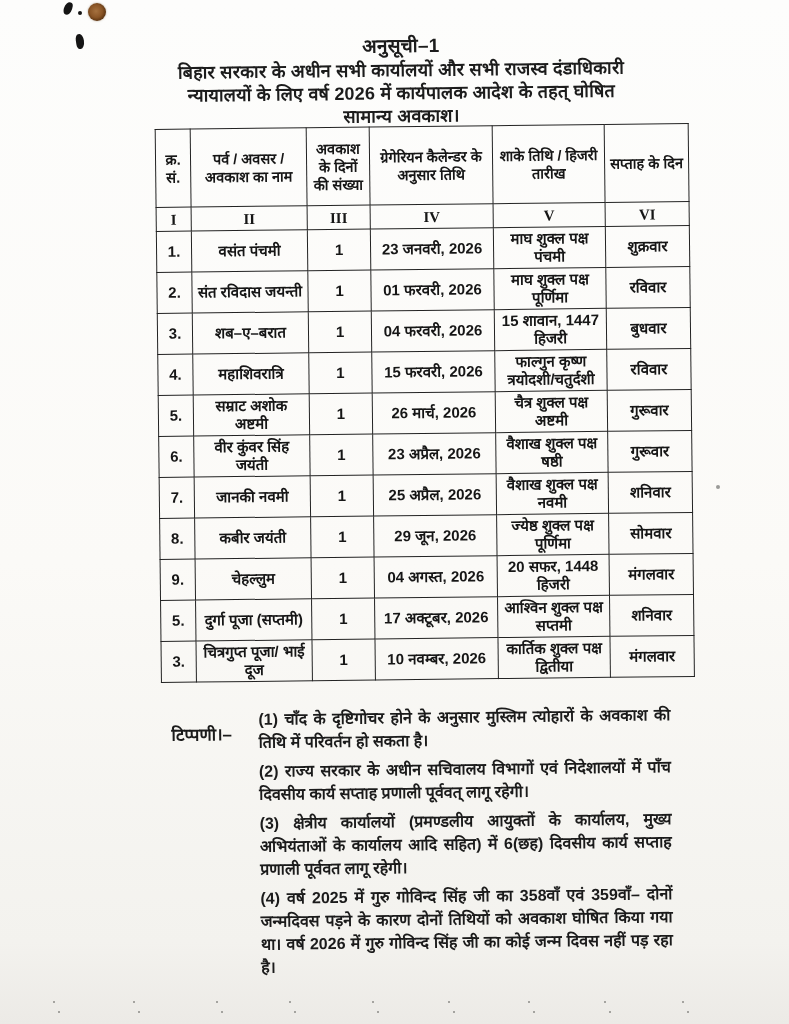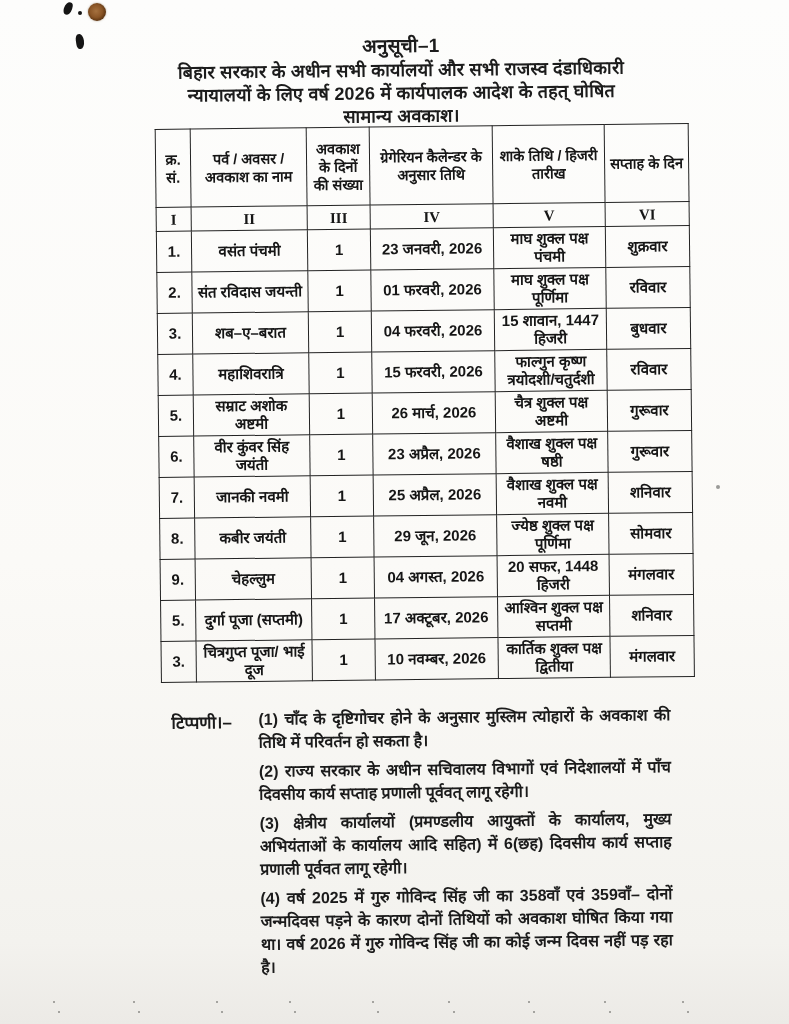--- a/index.html
+++ b/index.html
@@ -40,21 +40,21 @@
   table.holiday td{font-size:15px;line-height:18px;}
   tr.head-row{height:78px;}
   tr.numeral-row{height:24px;}
   tr.numeral-row td{font-size:15px;font-family:"Liberation Serif","DejaVu Serif",serif;font-weight:700;}
   tbody tr.data-row{height:41px;}
   col.c1{width:35px;}col.c2{width:116px;}col.c3{width:63px;}
   col.c4{width:123px;}col.c5{width:112px;}col.c6{width:84px;}
   td.cell-sn{text-align:left;padding-left:6px;}
   
   .notes{position:absolute;left:168px;top:706px;width:500px;font-weight:700;color:#1b1b1b;}
-  .notes-label{position:absolute;left:0;top:2px;font-size:17px;}
+  .notes-label{position:absolute;left:0;top:14px;font-size:17px;}
   .notes-body{margin-left:87px;width:412px;}
   .notes-body p{
     margin:0 0 6px 0;font-size:16px;line-height:23px;text-align:justify;
   }
   
   .artifact{position:absolute;}
   .stain{
     left:88px;top:3px;width:18px;height:18px;border-radius:50%;
     background:radial-gradient(circle at 45% 45%, #a5713f 0%, #8a5526 45%, #56300f 75%, rgba(70,40,15,.65) 88%, rgba(70,40,15,0) 100%);
     box-shadow:0 0 2px rgba(90,55,20,.5);

